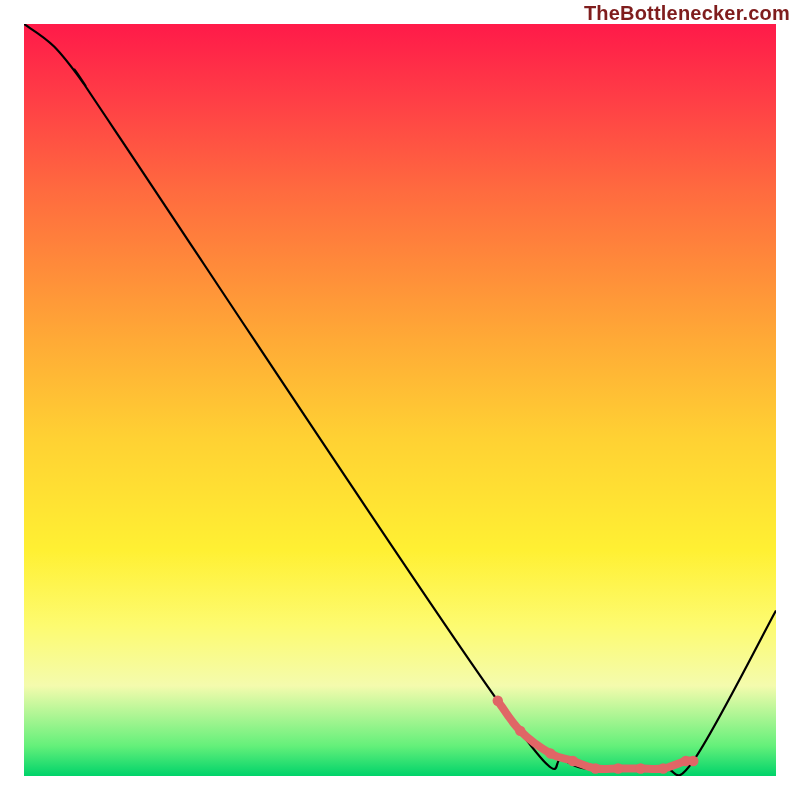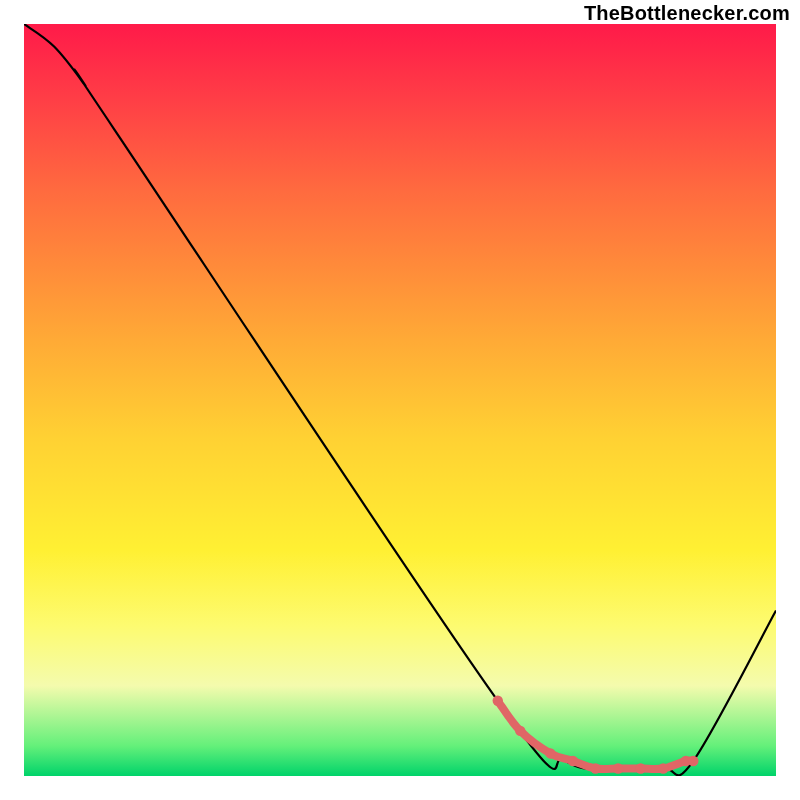--- a/index.html
+++ b/index.html
@@ -42,21 +42,21 @@
     top: 24px;
     width: 752px;
     height: 752px;
     pointer-events: none;
   }
   #attr {
     position: absolute;
     top: 2px;
     right: 10px;
     font-size: 20px;
-    color: #000000;
+    color: #7f1d1d;
     font-weight: 600;
     letter-spacing: 0.2px;
   }
 </style>
 </head>
 <body>
 
 <div id="stage">
   <div id="grad"></div>
 

